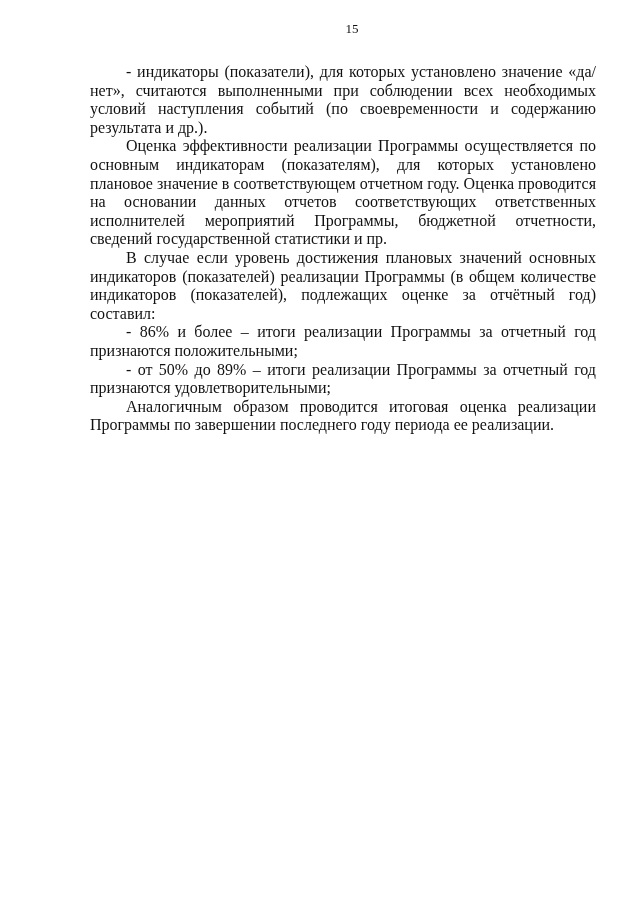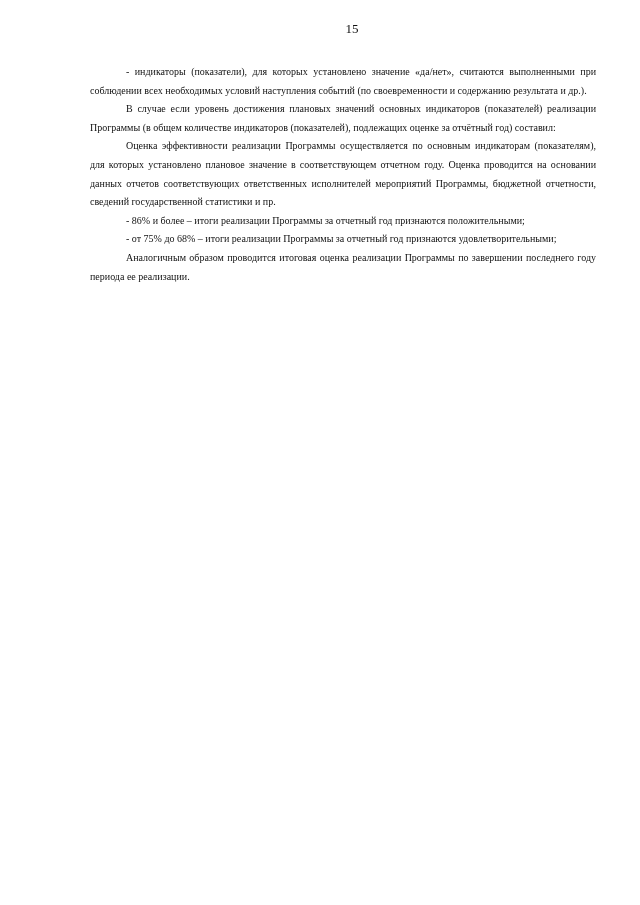--- a/index.html
+++ b/index.html
@@ -3,30 +3,30 @@
 <meta charset="utf-8">
 <style>
   html, body { margin: 0; padding: 0; background: #ffffff; }
   body { width: 640px; height: 905px; position: relative; overflow: hidden; }
   .page-number {
     position: absolute; top: 21px; left: 0; width: 640px; text-align: center;
     font-family: "Liberation Serif", serif; font-size: 13px; color: #111; padding-left: 32px;
   }
   .content {
     position: absolute; top: 63px; left: 90px; width: 506px;
-    font-family: "Liberation Serif", serif; font-size: 10px; line-height: 18.6px;
+    font-family: "Liberation Serif", serif; font-size: 16px; line-height: 18.6px;
     color: #111; text-align: justify;
   }
   .content p { margin: 0; text-indent: 36px; text-align-last: left; }
 </style>
 </head>
 <body>
 
 <div class="page-number">15</div>
 
 <div class="content">
   <p>- индикаторы (показатели), для которых установлено значение «да/нет», считаются выполненными при соблюдении всех необходимых условий наступления событий (по своевременности и содержанию результата и др.).</p>
+  <p>Оценка эффективности реализации Программы осуществляется по основным индикаторам (показателям), для которых установлено плановое значение в соответствующем отчетном году. Оценка проводится на основании данных отчетов соответствующих ответственных исполнителей мероприятий Программы, бюджетной отчетности, сведений государственной статистики и пр.</p>
   <p>В случае если уровень достижения плановых значений основных индикаторов (показателей) реализации Программы (в общем количестве индикаторов (показателей), подлежащих оценке за отчётный год) составил:</p>
-  <p>Оценка эффективности реализации Программы осуществляется по основным индикаторам (показателям), для которых установлено плановое значение в соответствующем отчетном году. Оценка проводится на основании данных отчетов соответствующих ответственных исполнителей мероприятий Программы, бюджетной отчетности, сведений государственной статистики и пр.</p>
   <p>- 86% и более – итоги реализации Программы за отчетный год признаются положительными;</p>
-  <p>- от 75% до 68% – итоги реализации Программы за отчетный год признаются удовлетворительными;</p>
+  <p>- от 50% до 89% – итоги реализации Программы за отчетный год признаются удовлетворительными;</p>
   <p>Аналогичным образом проводится итоговая оценка реализации Программы по завершении последнего году периода ее реализации.</p>
 </div>
 
 </body></html>

